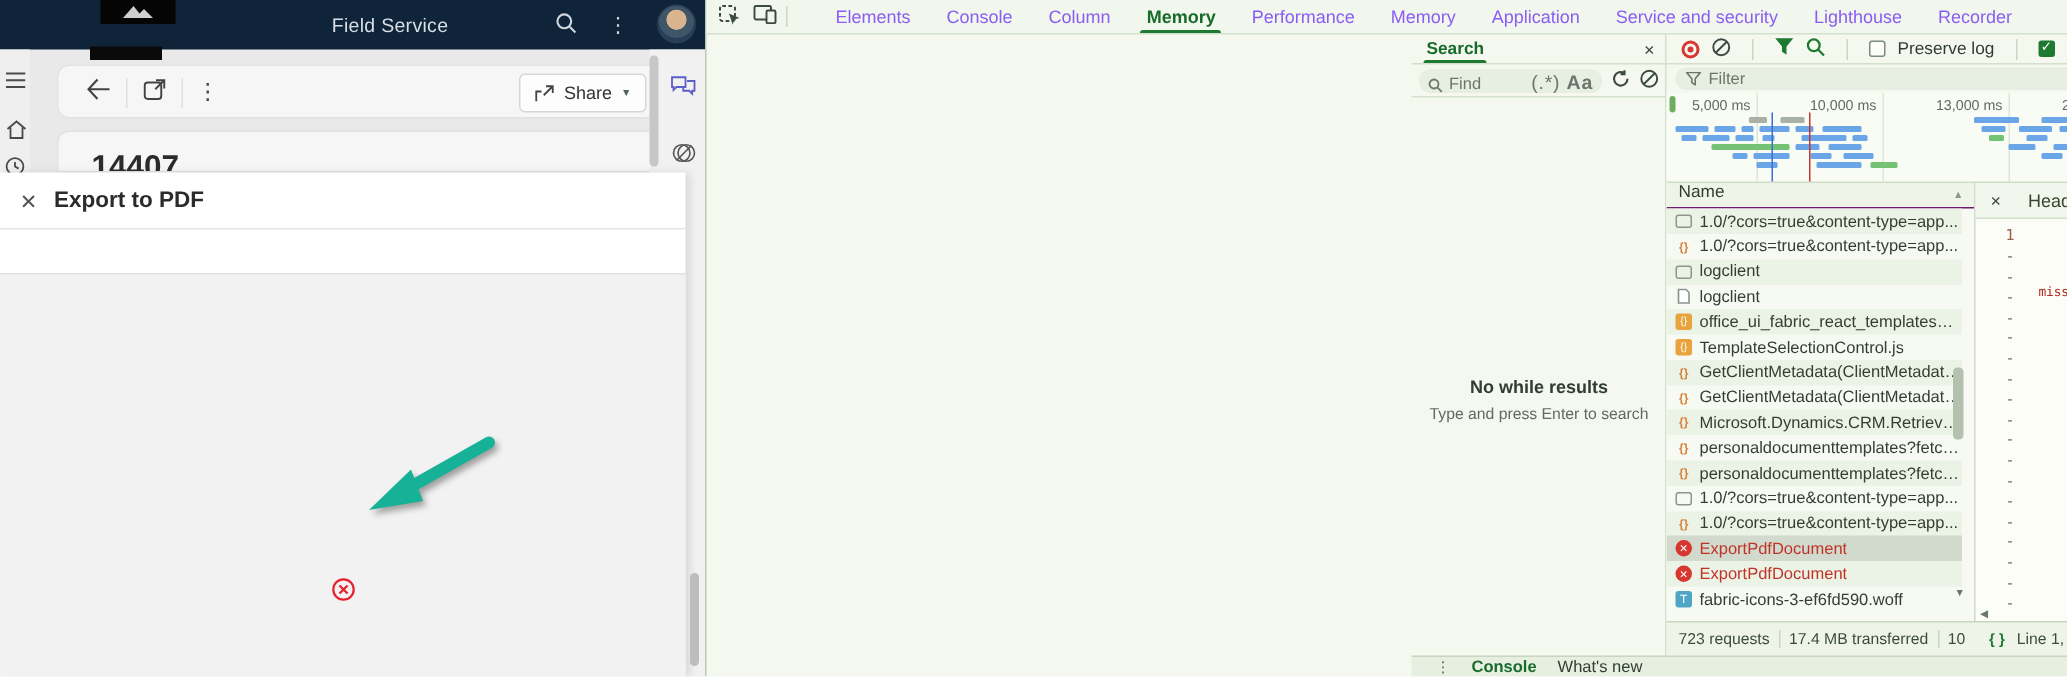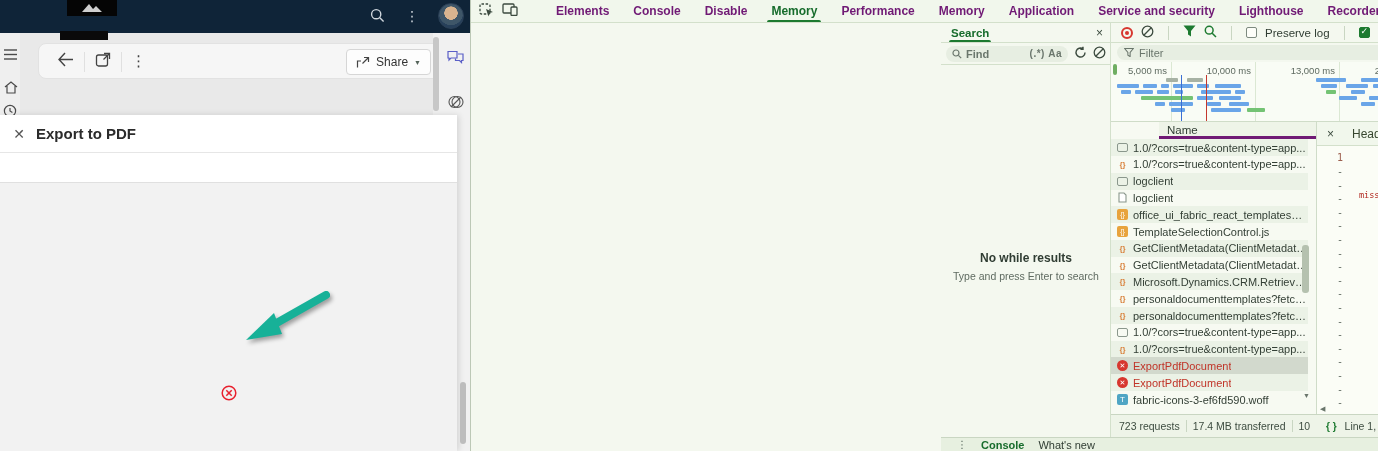--- a/index.html
+++ b/index.html
@@ -50,34 +50,34 @@
   #dlg-scroll { left:460px; top:382px; width:6px; height:62px; background:#bdbdbd; border-radius:3px; }
   .teal-arrow { filter:drop-shadow(2px 3px 2px rgba(0,0,0,.35)); }
 
   
   #devtools { left:470px; top:0; width:908px; height:451px; background:#f4f8ef; border-left:1px solid #bcc8b6;
               color:#3c4b3f; font-size:12px; }
   .dt-border-b { border-bottom:1px solid #d3e0cb; }
   #dt-tabbar { left:470px; top:0; width:908px; height:23px; background:#f1f7ec; display:flex; align-items:center; }
   #dt-tabbar .ic { margin-left:8px; }
   #dt-tabs { display:flex; gap:0; margin-left:14px; height:100%; }
-  .dt-tab { padding:0 12px; display:flex; align-items:center; height:100%; position:relative; white-space:nowrap; color:#701a75;font-weight:bold;}
+  .dt-tab { padding:0 12px; display:flex; align-items:center; height:100%; position:relative; white-space:nowrap; color:#8b5cf6;}
   .dt-tab.sel { color:#176c2c; font-weight:bold; }
   .dt-tab.sel::after, .mini-tab.sel::after { content:""; position:absolute; left:8px; right:8px; bottom:0; height:2px; background:#1d7a30; border-radius:2px 2px 0 0;}
   .tb-sep { width:1px; height:14px; background:#c9d6c2; margin:0 6px; }
 
   
   #search-panel { left:470px; top:23px; width:170px; height:414px; border-right:1px solid #d3e0cb; }
   #search-head { position:absolute; left:0; top:0; width:170px; height:20px; display:flex; align-items:center; }
   .mini-tab { position:relative; height:100%; display:flex; align-items:center; padding:0 10px; color:#176c2c; font-weight:bold; font-size:11.5px;}
   #search-close { position:absolute; right:8px; top:3px; font-size:12px; color:#3c4b3f; }
   #find-row { position:absolute; left:0; top:20px; width:170px; height:22px; display:flex; align-items:center; }
   #find-pill { margin-left:5px; width:122px; height:16px; background:#e7eee2; border-radius:8px; display:flex;
-               align-items:center; font-size:11px; color:#6a766c; padding:0 6px; gap:4px;font-weight:bold;}
-  #find-flags { margin-left:auto; font-size:10px; letter-spacing:.5px; }
+               align-items:flex-end; font-size:11px; color:#6a766c; padding:0 6px; gap:4px;}
+  #find-flags { margin-left:auto; font-size:13px; letter-spacing:.5px; }
   .round-btn { margin-left:6px; font-size:12px; color:#3c4b3f; }
   #search-empty-title { position:absolute; left:0; top:228px; width:170px; text-align:center; font-weight:bold; font-size:12px; color:#303d33;}
   #search-empty-sub { position:absolute; left:0; top:247px; width:170px; text-align:center; font-size:10.5px; color:#5f6b61; }
 
   
   #net-toolbar { left:640px; top:23px; width:738px; height:20px; display:flex; align-items:center; gap:8px; padding-left:10px; }
   #rec-btn { width:12px; height:12px; border:2px solid #d7372f; border-radius:50%; position:relative; }
   #rec-btn::after { content:""; position:absolute; left:2px; top:2px; width:4px; height:4px; background:#d7372f; border-radius:50%; }
   .chk { width:11px; height:11px; border:1px solid #7d8a7f; border-radius:2px; background:#fdfef9; }
   .chk.on { background:#1d7a30; border-color:#1d7a30; position:relative; }
@@ -93,22 +93,22 @@
   
   #timeline { left:640px; top:62px; width:738px; height:60px; background:#f9fcf5; border-bottom:1px solid #cfdcc8; overflow:hidden;}
   .grid-v { position:absolute; top:0; width:1px; height:60px; background:#dbe8d3; }
   .tick-lbl { position:absolute; top:3px; font-size:9.5px; color:#5f6b61; transform:translateX(-100%); padding-right:4px; white-space:nowrap;}
   .wbar { position:absolute; height:4px; border-radius:1px; }
   .ev-line { position:absolute; top:13px; width:1px; height:47px; }
   #tl-handle { position:absolute; left:2px; top:2px; width:4px; height:11px; background:#6fae62; border-radius:2px; }
 
   
   #req-panel { left:640px; top:122px; width:205px; height:292px; background:#f7faf2; overflow:hidden; }
-  #req-head { position:absolute; left:0; top:0; width:205px; height:17px; background:#eef4e8; border-bottom:3px solid #701a75;
-              font-size:11.5px; color:#303d33; display:flex; align-items:flex-end; padding-left:8px;margin-left:48px; }
+  #req-head { position:absolute; left:0; top:0; width:205px; height:17px; background:#eef4e8; border-bottom:1px solid #701a75;
+              font-size:11.5px; color:#303d33; display:flex; align-items:flex-start; padding-left:8px; }
   #req-sort { position:absolute; right:7px; top:5px; font-size:7px; color:#8a978c; }
   .req-row { position:absolute; left:0; width:197px; height:17px; display:flex; align-items:center; gap:5px;
              padding-left:6px; font-size:11px; color:#333f35; white-space:nowrap; overflow:hidden; }
   .req-row.alt { background:#ebf2e6; }
   .req-row.selected { background:#d2d9cd; }
   .req-row.err { color:#c03428; }
   .rico { width:11px; height:11px; flex:0 0 11px; display:flex; align-items:center; justify-content:center;
           font-size:8px; border-radius:2px; }
   #req-scroll-thumb { left:831px; top:245px; width:7px; height:48px; background:#b5c1af; border-radius:3px; }
   .scroll-arrow { position:absolute; font-size:7px; color:#6a766c; }
@@ -145,20 +145,21 @@
 
 <div id="root">
 
   <div id="app" class="abs">
     <div id="app-header" class="abs">
       <div id="logo-box" class="abs">
         <svg width="22" height="12" viewBox="0 0 22 12">
             <path d="M1 10 L8 2 L12 7 L15 4 L21 10 Z" fill="#cfcfcf"></path>
           </svg>
       </div>
+      <div id="app-title" class="abs">Field Service</div>
       <span id="hdr-search" class="abs hdr-icon">
         <svg width="15" height="15" viewBox="0 0 15 15">
             <circle cx="6.2" cy="6.2" r="4.6" fill="none" stroke="#cfd6dd" stroke-width="1.4"></circle>
             <line x1="9.8" y1="9.8" x2="13.6" y2="13.6" stroke="#cfd6dd" stroke-width="1.4"></line>
           </svg>
       </span>
       <div id="hdr-kebab" class="abs">⋮</div>
       <div id="avatar" class="abs"></div>
     </div>
     <div id="logo-box2" class="abs"></div>
@@ -203,20 +204,23 @@
       <span class="cmd-ic" style="left:92px; font-size:15px; color:#434343;">⋮</span>
       <div id="share-btn">
         <svg width="14" height="13" viewBox="0 0 14 13">
             <path d="M1.5 11.5 V5 H5 M8 1.5 H12.5 V6 M12 2 L6.5 7.5" fill="none" stroke="#444" stroke-width="1.2"></path>
           </svg>
         <span>Share</span>
         <span class="carat">▼</span>
       </div>
     </div>
 
+    <div id="record-card" class="abs">
+      <span id="record-title">14407</span>
+    </div>
 
     <div id="right-rail" class="abs"></div>
     <div id="app-scroll1" class="abs"></div>
     <span class="abs" style="left:447px; top:50px;">
       <svg width="17" height="15" viewBox="0 0 17 15">
           <path d="M1 1.5 H10 V8 H4 L2 10 V8 H1 Z" fill="none" stroke="#5b5fc7" stroke-width="1.2"></path>
           <path d="M11 4 H16 V10.5 H14.5 V12.5 L12.5 10.5 H8.5 V8.5" fill="none" stroke="#5b5fc7" stroke-width="1.2"></path>
         </svg>
     </span>
     <span class="abs" style="left:448px; top:94px;">
@@ -260,21 +264,21 @@
       <span class="ic">
         <svg width="16" height="13" viewBox="0 0 16 13">
             <rect x="1" y="1" width="11" height="9" rx="1" fill="none" stroke="#3c4b3f" stroke-width="1.3"></rect>
             <rect x="9" y="4" width="6" height="8.5" rx="1" fill="#f1f7ec" stroke="#3c4b3f" stroke-width="1.3"></rect>
           </svg>
       </span>
       <span class="tb-sep"></span>
       <div id="dt-tabs">
           <span class="dt-tab">Elements</span>
           <span class="dt-tab">Console</span>
-          <span class="dt-tab">Disable</span>
+          <span class="dt-tab">Column</span>
           <span class="dt-tab sel">Memory</span>
           <span class="dt-tab">Performance</span>
           <span class="dt-tab">Memory</span>
           <span class="dt-tab">Application</span>
           <span class="dt-tab">Service and security</span>
           <span class="dt-tab">Lighthouse</span>
           <span class="dt-tab">Recorder</span>
         </div>
     </div>
 

